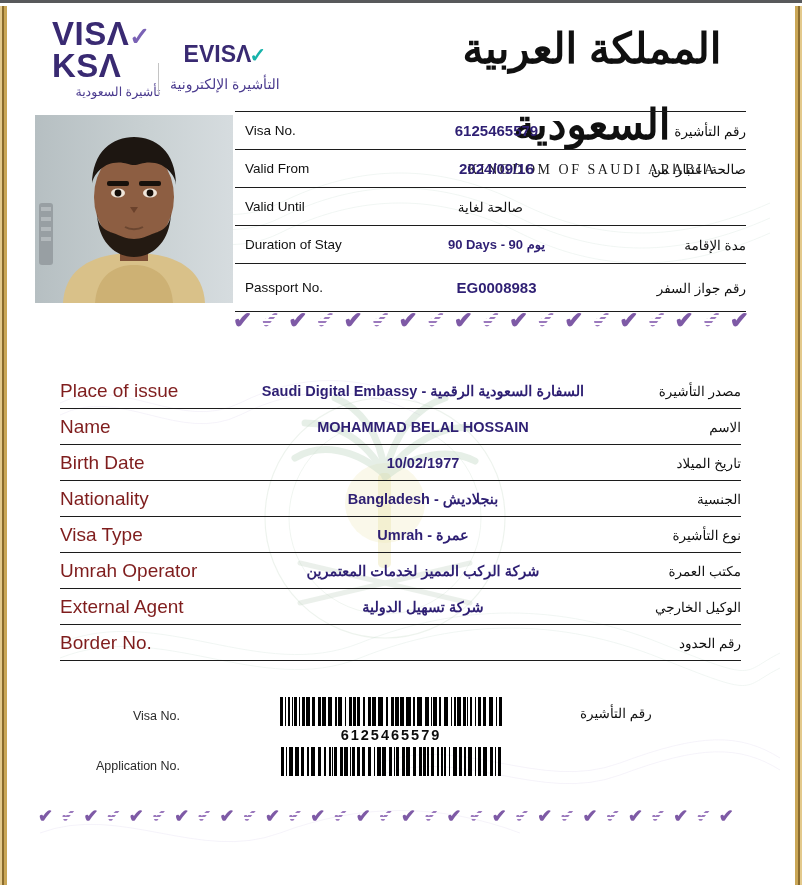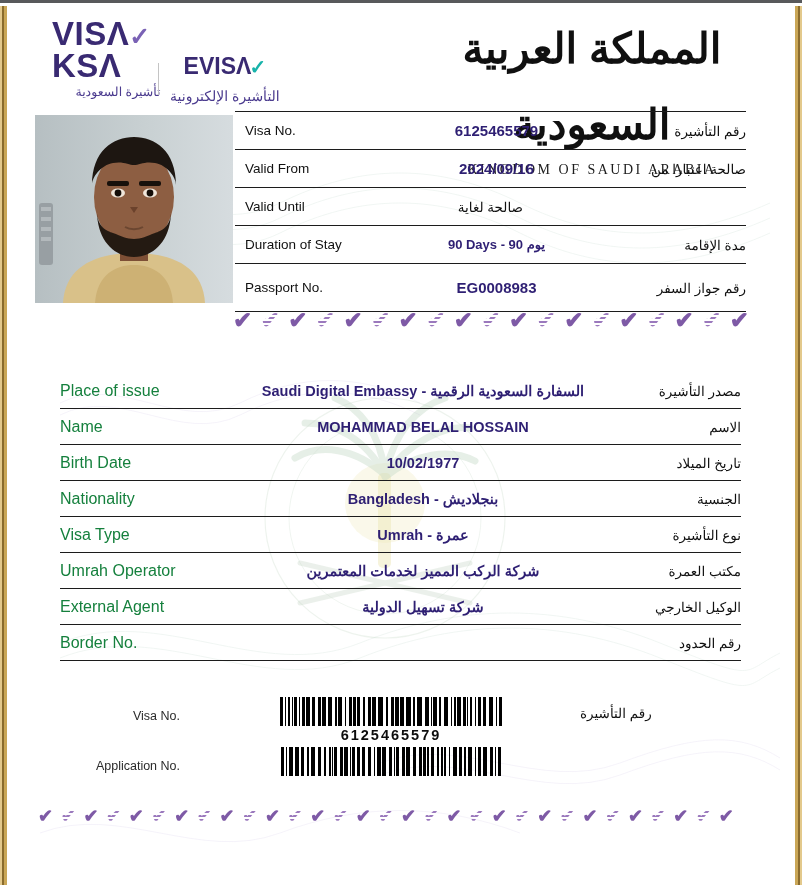--- a/index.html
+++ b/index.html
@@ -9,21 +9,21 @@
   .gold.left{left:0;background:linear-gradient(90deg,#e3c98c 0 2px,#8a6c2e 2px 4px,#caa757 4px 7px);}
   .gold.right{right:0;background:linear-gradient(270deg,#e3c98c 0 2px,#8a6c2e 2px 4px,#caa757 4px 7px);}
   .wm{position:absolute;left:0;top:0;z-index:0;pointer-events:none;}
 
   
   .logo{position:absolute;left:52px;top:16px;z-index:2;}
   .logo-line{font-weight:800;color:#392a72;font-size:33px;line-height:29px;letter-spacing:.5px;}
   .logo-check{color:#7a62b5;font-size:25px;font-weight:800;}
   .logo-sub{font-size:12.5px;color:#4a3a8e;margin-top:4px;width:132px;text-align:center;direction:rtl;}
   .logo-divider{position:absolute;left:158px;top:60px;height:32px;width:1px;background:#c4c4c4;z-index:2;}
-  .evisa{position:absolute;left:170px;top:52px;z-index:2;text-align:center;}
+  .evisa{position:absolute;left:170px;top:40px;z-index:2;text-align:center;}
   .evisa-line{font-weight:800;color:#392a72;font-size:23px;line-height:22px;}
   .evisa-check{color:#17b3aa;font-size:20px;font-weight:800;margin-left:-2px;}
   .evisa-sub{font-size:14px;color:#4a3a8e;direction:rtl;margin-top:10px;}
   .kingdom{position:absolute;right:50px;top:8px;width:320px;text-align:center;z-index:2;}
   .kingdom-ar{font-size:42px;font-weight:bold;color:#101010;line-height:1.8;direction:rtl;}
   .kingdom-en{font-family:"Liberation Serif", serif;font-size:14px;letter-spacing:2.5px;color:#1c1c1c;margin-top:0px;}
 
   
   .photo{position:absolute;left:35px;top:112px;width:198px;height:188px;z-index:2;}
 
@@ -41,21 +41,21 @@
   .checks.top{left:233px;top:306px;width:516px;font-size:23px;}
   .checks.bottom{left:38px;top:804px;width:696px;font-size:18px;}
   .chk{line-height:1;}
   .chk.solid{color:#7e5aa6;}
   .chk.striped{background:repeating-linear-gradient(180deg,#9b79bd 0 2px,rgba(255,255,255,0) 2px 4px);
                -webkit-background-clip:text;background-clip:text;color:transparent;}
 
   
   .dtable{position:absolute;left:60px;top:370px;width:681px;z-index:2;}
   .drow{display:flex;align-items:center;height:35px;border-bottom:1px solid #1c1c1c;}
-  .drow .l{width:185px;font-size:16px;color:#15803d;}
+  .drow .l{width:185px;font-size:19px;color:#7f1d1d;}
   .drow .v{flex:1;text-align:center;font-weight:bold;color:#2e1f73;font-size:14.5px;direction:ltr;}
   .drow .a{width:140px;text-align:right;font-size:13.5px;color:#101010;direction:rtl;}
 
   
   .bsec{position:absolute;left:60px;top:694px;width:682px;z-index:2;}
   .bc-row{display:grid;grid-template-columns:160px 1fr 180px;align-items:start;margin-bottom:4px;}
   .bc-label{text-align:right;font-size:12.5px;color:#2b2b2b;padding-top:12px;padding-right:40px;}
   .bc-ar{text-align:left;font-size:13.5px;color:#101010;padding-top:8px;padding-left:18px;direction:rtl;unicode-bidi:plaintext;}
   .bc-mid{text-align:center;}
   .barcode{display:flex;justify-content:center;align-items:stretch;height:29px;}

